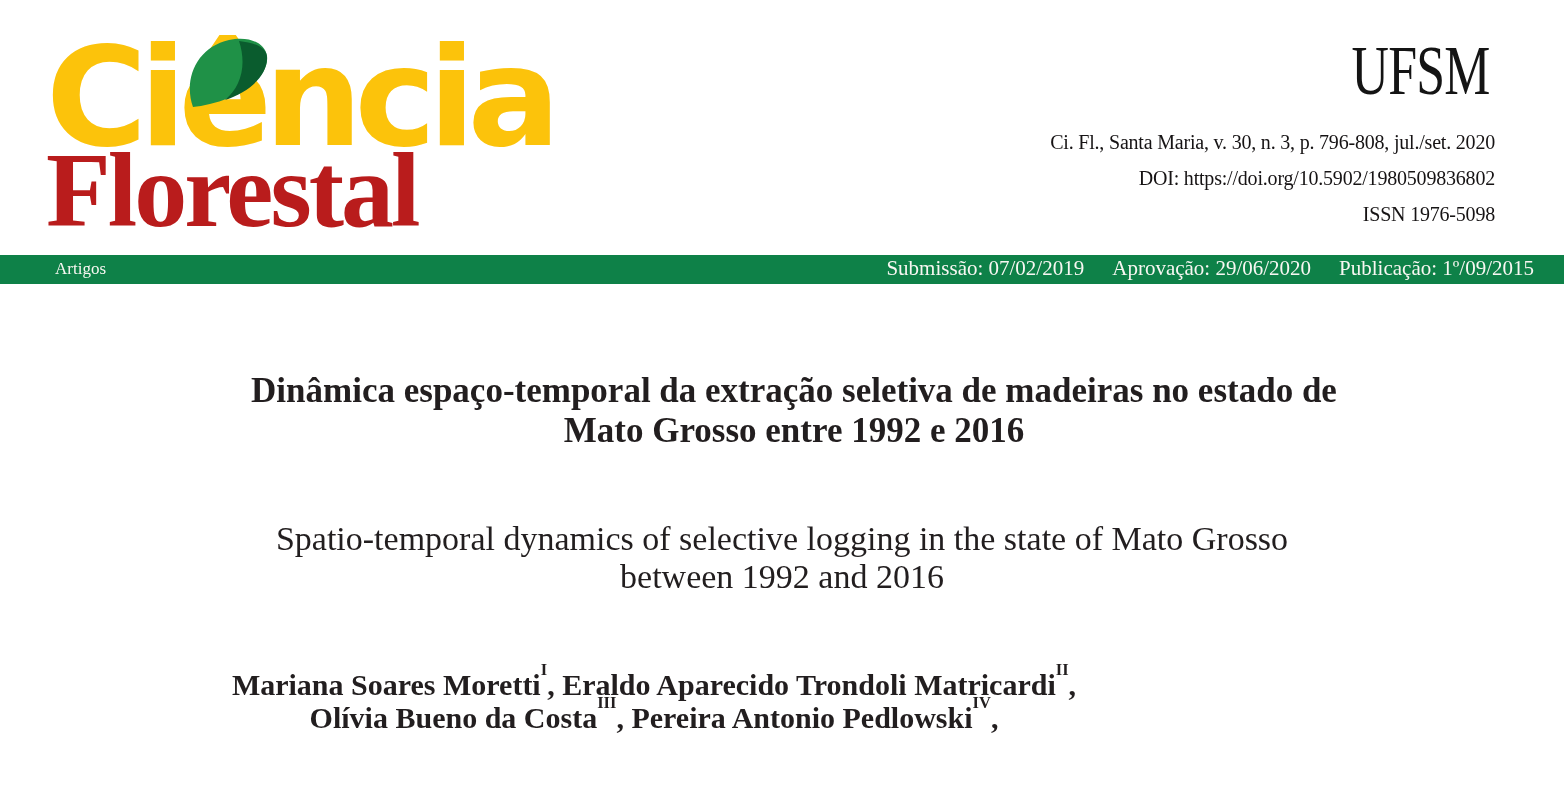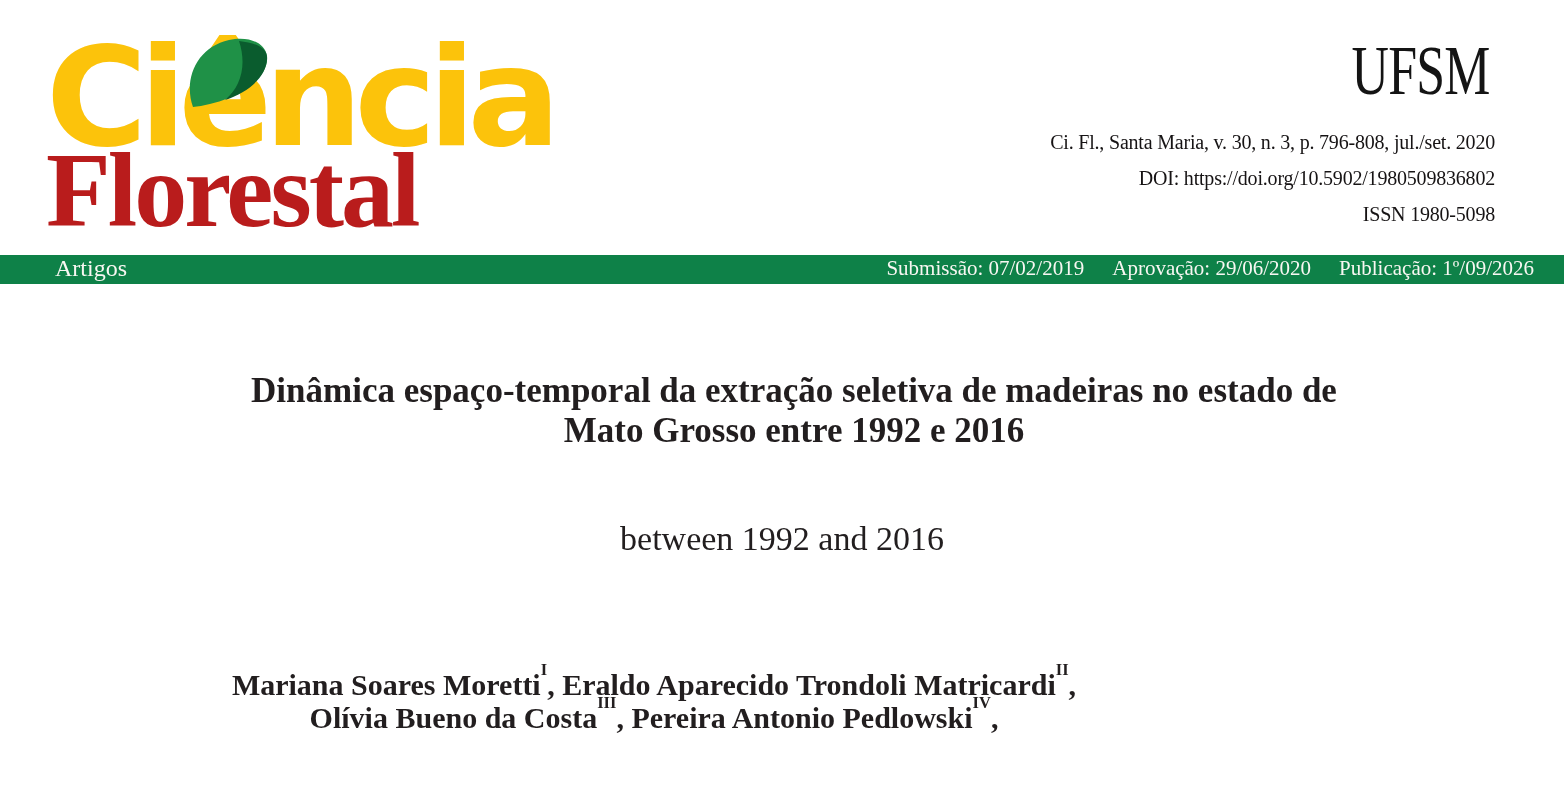--- a/index.html
+++ b/index.html
@@ -58,21 +58,21 @@
 
   
   .bar {
     position:absolute; top:255px; left:0;
     width:1564px; height:29px;
     background:#0E8148;
     color:#f8f7f2;
     display:flex; align-items:center; justify-content:space-between;
     padding:0 30px 2px 55px;
   }
-  .bar-left { font-size:24px; }
+  .bar-left { font-size:17px; }
   .bar-right { display:flex; gap:28px; font-size:21px; white-space:nowrap; }
 
   
   .title-pt {
     position:absolute; top:371px; left:12px; width:1564px;
     text-align:center;
     font-weight:700; font-size:35px; line-height:40px;
     color:#221e1f;
   }
   .title-en {
@@ -103,38 +103,39 @@
     <path d="M10,70 C0,42 14,10 46,3 C66,-1.5 82,6 84,19 C86,34 70,52 46,61 C33,66 20,69 10,70 Z" fill="#1F9147"></path>
     <path d="M56,4 C73,6 85,11 84,22 C83,40 66,55 42,63 C58,50 64,28 56,4 Z" fill="#0A5C2E"></path>
   </svg>
 </div>
 
 <div class="ufsm">UFSM</div>
 
 <div class="cite">
   <div>Ci. Fl., Santa Maria, v. 30, n. 3, p. 796-808, jul./set. 2020</div>
   <div>DOI: https://doi.org/10.5902/1980509836802</div>
-  <div>ISSN 1980-5098</div>
+  <div>ISSN 1976-5098</div>
 </div>
 
 <div class="bar">
   <span class="bar-left">Artigos</span>
   <span class="bar-right">
     <span>Submissão: 07/02/2019</span>
     <span>Aprovação: 29/06/2020</span>
-    <span>Publicação: 1º/09/2026</span>
+    <span>Publicação: 1º/09/2015</span>
   </span>
 </div>
 
 <div class="title-pt">
   <div>Dinâmica espaço-temporal da extração seletiva de madeiras no estado de</div>
   <div>Mato Grosso entre 1992 e 2016</div>
 </div>
 
 <div class="title-en">
+  <div>Spatio-temporal dynamics of selective logging in the state of Mato Grosso</div>
   <div>between 1992 and 2016</div>
 </div>
 
 <div class="authors">
   <div>
     <span>Mariana Soares Moretti</span><sup>I</sup><span>, Eraldo Aparecido Trondoli Matricardi</span><sup>II</sup><span>,</span>
   </div>
   <div>
     <span>Olívia Bueno da Costa</span><sup>III</sup><span>, Pereira Antonio Pedlowski</span><sup>IV</sup><span>,</span>
   </div>

